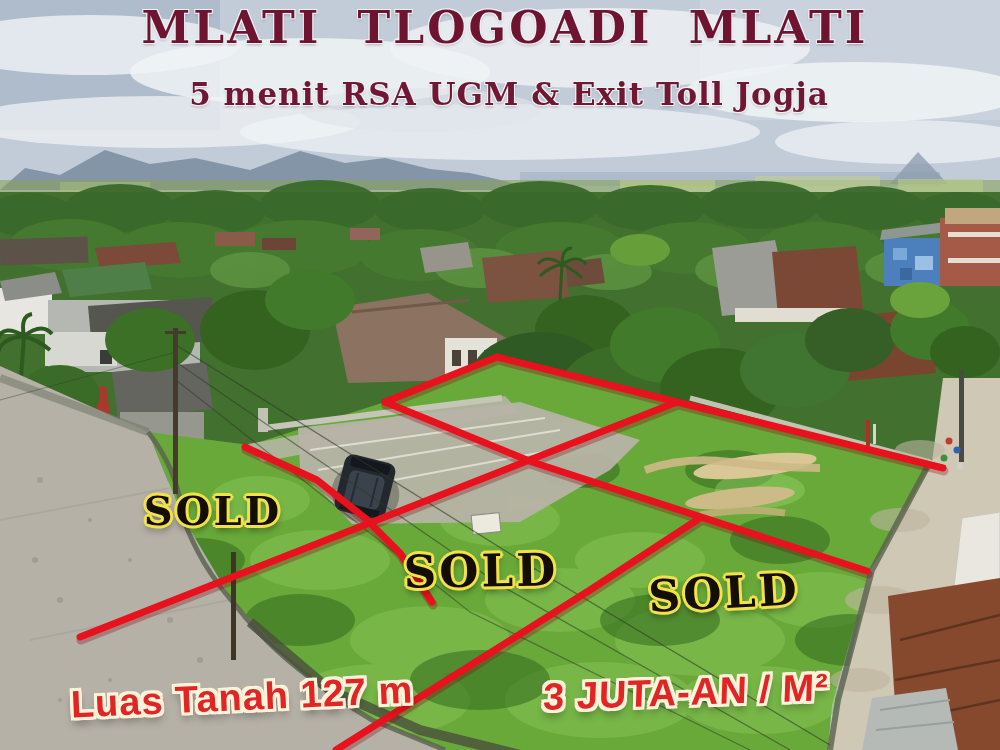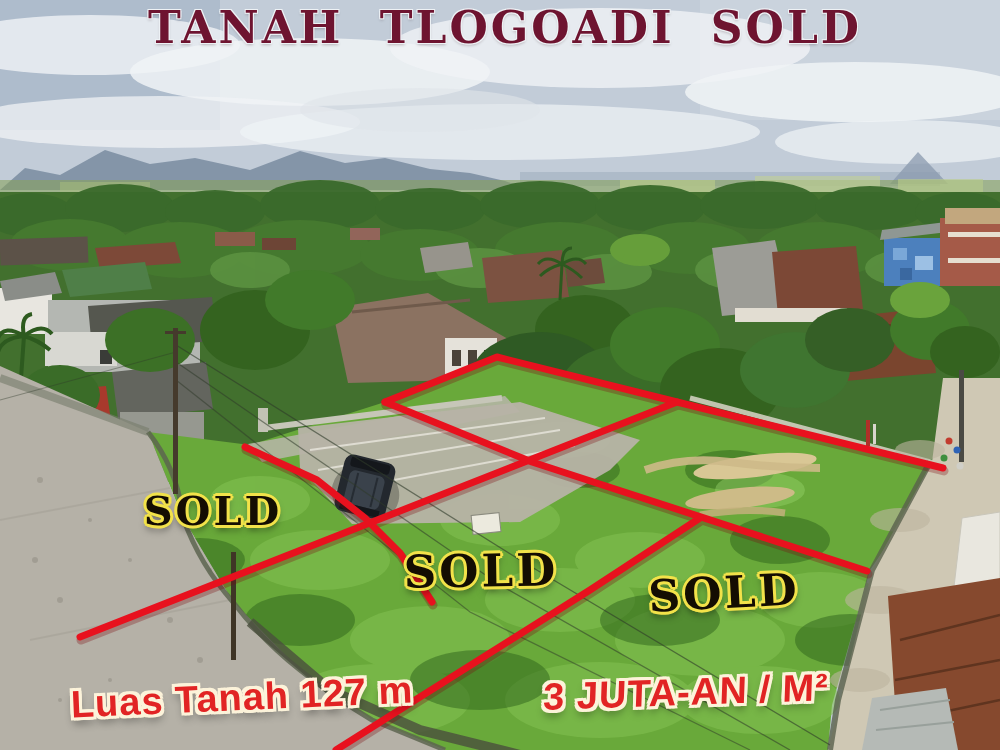--- a/index.html
+++ b/index.html
@@ -306,21 +306,22 @@
   </g>
   <g stroke="#e8111e" stroke-width="7" fill="none" stroke-linecap="round" stroke-linejoin="round">
     <polyline points="385,402 497,357 677,402 943,468"></polyline>
     <line x1="677" y1="402" x2="80" y2="637"></line>
     <polyline points="385,402 532,462 867,571"></polyline>
     <polyline points="245,447 317,480 365,518 400,553 432,602"></polyline>
     <polyline points="700,518 590,590 420,697 336,750"></polyline>
   </g>
 </svg>
 
-<div class="ovl title" style="left:505px;top:28px;">TANAH  TLOGOADI  SOLD</div>
+<div class="ovl title" style="left:505px;top:28px;">MLATI  TLOGOADI  MLATI</div>
+<div class="ovl subtitle" style="left:509px;top:94px;">5 menit RSA UGM &amp; Exit Toll Jogja</div>
 
 <div class="ovl sold" style="left:213px;top:511px;font-size:40px;">SOLD</div>
 <div class="ovl sold" style="left:481px;top:571px;font-size:45px;transform:translate(-50%,-50%) rotate(-1deg);">SOLD</div>
 <div class="ovl sold" style="left:724px;top:593px;font-size:44px;transform:translate(-50%,-50%) rotate(-3deg);">SOLD</div>
 
 <div class="ovl redtxt" style="left:242px;top:697px;font-size:38px;transform:translate(-50%,-50%) rotate(-2.5deg);">Luas Tanah 127 m</div>
 <div class="ovl redtxt" style="left:686px;top:692px;font-size:38px;transform:translate(-50%,-50%) rotate(-2deg) skewX(-4deg);">3 JUTA-AN / M²</div>
 
 </div>
 

